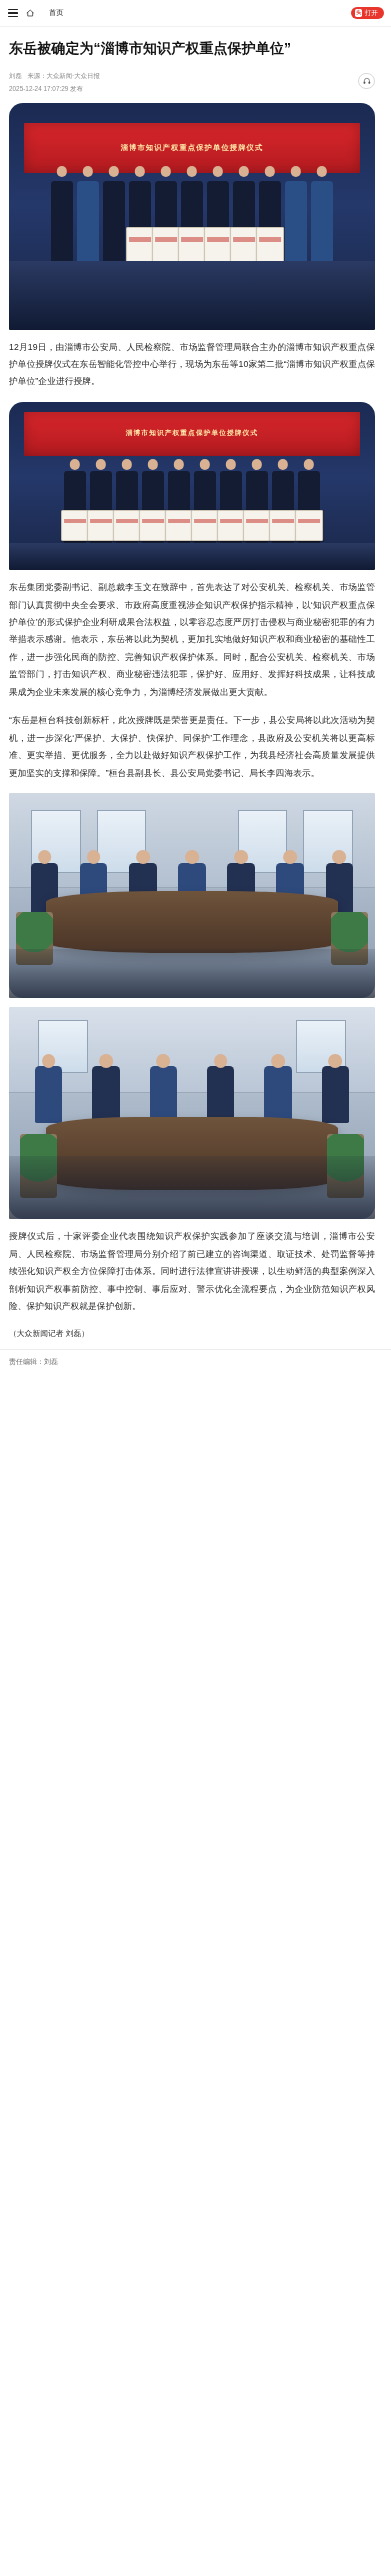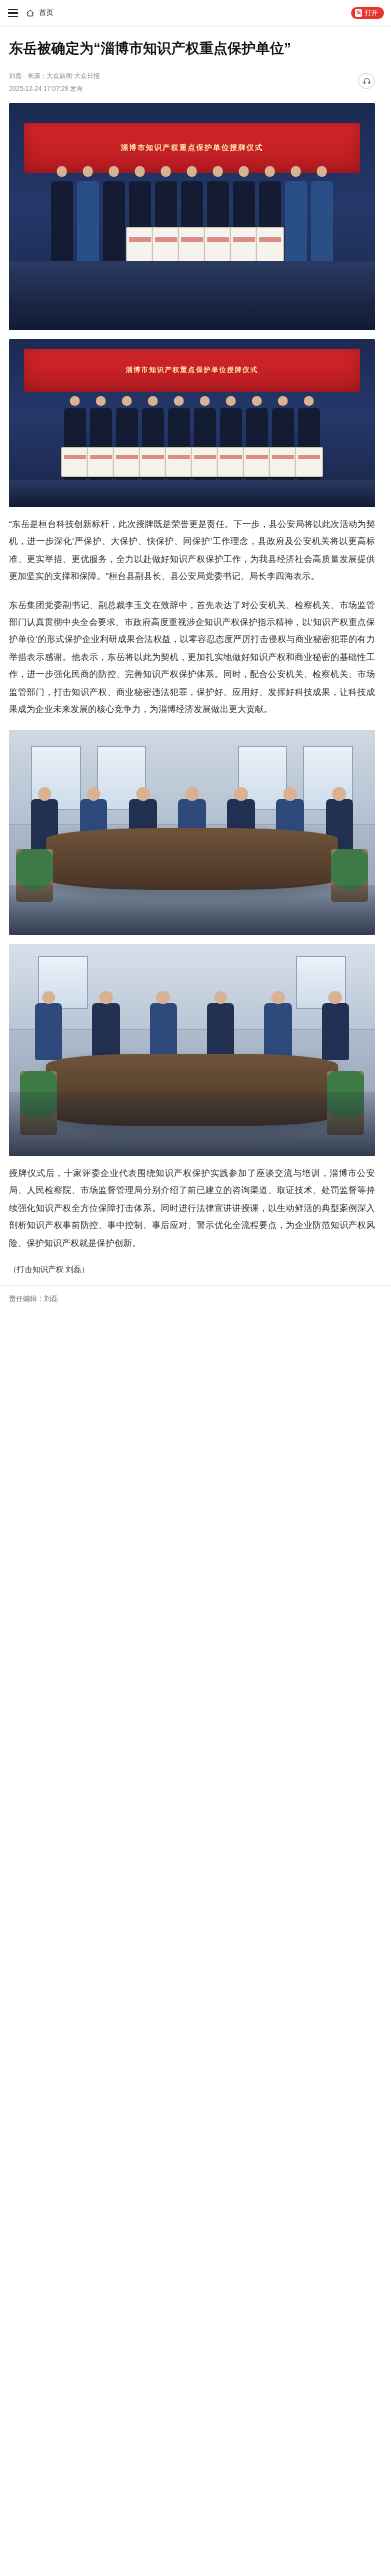--- a/index.html
+++ b/index.html
@@ -46,21 +46,21 @@
   }
   .hamburger span {
     display: block;
     height: 1.1px;
     background: #222;
     border-radius: 0.6px;
   }
   .home-chip {
     display: flex;
     align-items: center;
-    gap: 5px;
+    gap: 15px;
     font-size: 7.3px;
     color: #222;
   }
   .home-icon {
     width: 8.4px;
     height: 8.4px;
     display: inline-block;
     position: relative;
   }
   .home-icon svg { display: block; }
@@ -138,20 +138,21 @@
   .photo-inner {
     position: relative;
     width: 100%;
     overflow: hidden;
   }
 
   
   .scene {
     position: absolute;
     inset: 0;
+    border-radius: 14px;
   }
   .ceremony {
     background: linear-gradient(#1b2a52 0%, #24386a 45%, #1a2647 100%);
   }
   .ceremony .banner {
     position: absolute;
     left: 4%;
     right: 4%;
     top: 9%;
     height: 22%;
@@ -397,20 +398,21 @@
                 <div class="placard"></div>
               </div>
             <div class="person blue"></div>
             <div class="person blue"></div>
           </div>
           <div class="stage"></div>
         </div>
       </div>
     </div>
 
+    <p class="body">12月19日，由淄博市公安局、人民检察院、市场监督管理局联合主办的淄博市知识产权重点保护单位授牌仪式在东岳智能化管控中心举行，现场为东岳等10家第二批“淄博市知识产权重点保护单位”企业进行授牌。</p>
 
     <div class="photo">
       <div class="photo-inner" style="padding-top:46%;">
         <div class="scene ceremony">
           <div class="banner" style="top:6%;height:26%;font-size:6.7px;">淄博市知识产权重点保护单位授牌仪式</div>
           <div class="people" style="bottom:14%;height:52%;">
             <div class="person dark">
                 <div class="placard"></div>
               </div>
             <div class="person dark">
@@ -439,22 +441,22 @@
               </div>
             <div class="person dark">
                 <div class="placard"></div>
               </div>
           </div>
           <div class="stage" style="height:16%;"></div>
         </div>
       </div>
     </div>
 
+    <p class="body">东岳集团党委副书记、副总裁李玉文在致辞中，首先表达了对公安机关、检察机关、市场监管部门认真贯彻中央全会要求、市政府高度重视涉企知识产权保护指示精神，以‘知识产权重点保护单位’的形式保护企业利研成果合法权益，以零容忍态度严厉打击侵权与商业秘密犯罪的有力举措表示感谢。他表示，东岳将以此为契机，更加扎实地做好知识产权和商业秘密的基础性工作，进一步强化民商的防控、完善知识产权保护体系。同时，配合公安机关、检察机关、市场监管部门，打击知识产权、商业秘密违法犯罪，保护好、应用好、发挥好科技成果，让科技成果成为企业未来发展的核心竞争力，为淄博经济发展做出更大贡献。</p>
     <p class="body">“东岳是桓台科技创新标杆，此次授牌既是荣誉更是责任。下一步，县公安局将以此次活动为契机，进一步深化‘严保护、大保护、快保护、同保护’工作理念，县政府及公安机关将以更高标准、更实举措、更优服务，全力以赴做好知识产权保护工作，为我县经济社会高质量发展提供更加坚实的支撑和保障。”桓台县副县长、县公安局党委书记、局长李四海表示。</p>
-    <p class="body">东岳集团党委副书记、副总裁李玉文在致辞中，首先表达了对公安机关、检察机关、市场监管部门认真贯彻中央全会要求、市政府高度重视涉企知识产权保护指示精神，以‘知识产权重点保护单位’的形式保护企业利研成果合法权益，以零容忍态度严厉打击侵权与商业秘密犯罪的有力举措表示感谢。他表示，东岳将以此为契机，更加扎实地做好知识产权和商业秘密的基础性工作，进一步强化民商的防控、完善知识产权保护体系。同时，配合公安机关、检察机关、市场监管部门，打击知识产权、商业秘密违法犯罪，保护好、应用好、发挥好科技成果，让科技成果成为企业未来发展的核心竞争力，为淄博经济发展做出更大贡献。</p>
 
     <div class="photo">
       <div class="photo-inner" style="padding-top:56%;">
         <div class="scene meeting">
           <div class="backwall"></div>
           <div class="window" style="left:6%;"></div>
           <div class="window" style="left:24%;"></div>
           <div class="window" style="right:24%;"></div>
           <div class="window" style="right:6%;"></div>
           <div class="chairs">
@@ -491,19 +493,19 @@
           <div class="table" style="top:52%;height:34%;border-radius:30% / 16%;"></div>
           <div class="plant" style="left:3%;bottom:10%;height:30%;"></div>
           <div class="plant" style="right:3%;bottom:10%;height:30%;"></div>
           <div class="foreground" style="height:30%;"></div>
         </div>
       </div>
     </div>
 
     <p class="body">授牌仪式后，十家评委企业代表围绕知识产权保护实践参加了座谈交流与培训，淄博市公安局、人民检察院、市场监督管理局分别介绍了前已建立的咨询渠道、取证技术、处罚监督等持续强化知识产权全方位保障打击体系。同时进行法律宣讲讲授课，以生动鲜活的典型案例深入剖析知识产权事前防控、事中控制、事后应对、警示优化全流程要点，为企业防范知识产权风险、保护知识产权就是保护创新。</p>
 
-    <div class="source-line">（打击知识产权 刘磊）</div>
+    <div class="source-line">（大众新闻记者 刘磊）</div>
   </div>
 
   <div class="editor-bar">责任编辑：刘磊</div>
 
 </div>
 
 
 </body></html>

